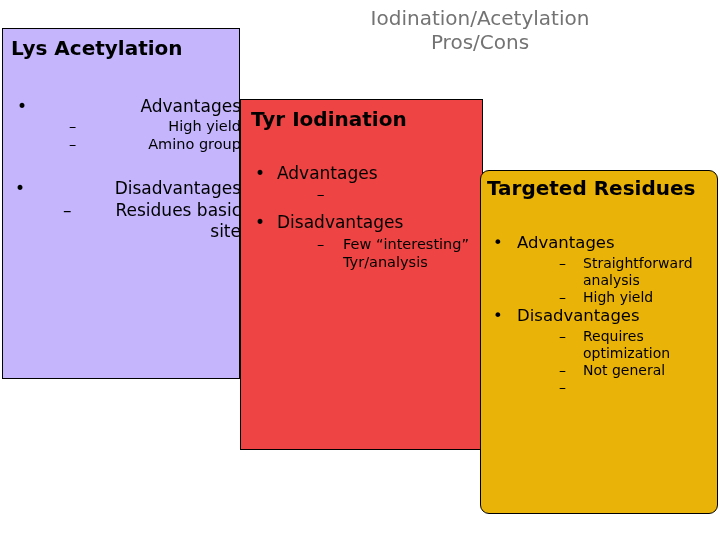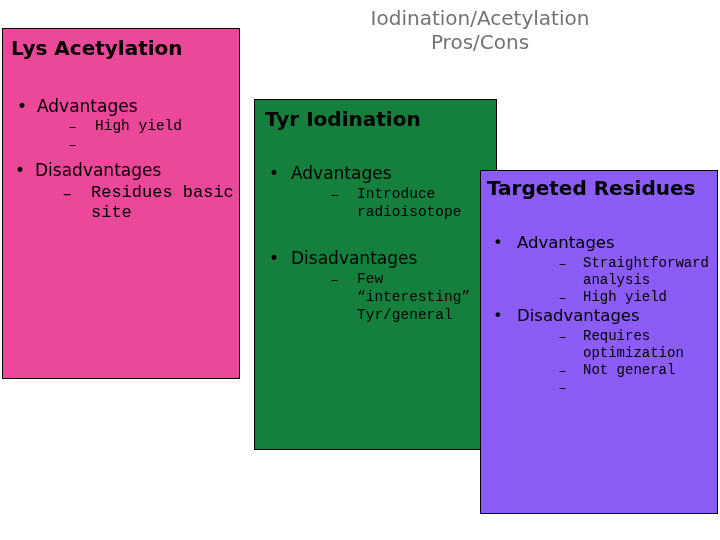--- a/index.html
+++ b/index.html
@@ -147,21 +147,20 @@
     font-size: 14px;
     line-height: 1.22;
   }
   li.b2 > .mark {
     position: absolute;
     left: 0;
     top: 0;
   }
   li.b2 > .txt {
     display: block;
-    font-family: Liberation Mono, monospace;
   }
 
   
   .panel-lys li.b1 { padding-left: 34px; font-size: 17px; }
   .panel-lys li.b1 > .mark { left: 14px; }
   .panel-lys ul.lvl2 { margin-top: 1px; }
   .panel-lys li.b2 { padding-left: 30px; font-size: 14.5px; margin-left: 28px; }
   .panel-lys li.b2 > .mark { left: 4px; }
   .panel-lys .gap { height: 24px; }
   .panel-lys li.b1.second { padding-left: 32px; }
@@ -186,36 +185,37 @@
   .panel-targeted li.b2 > .mark { left: 2px; }
 </style>
 </head>
 <body>
 
 <div class="slide">
 
   <div class="slide-title">Iodination/Acetylation
 Pros/Cons</div>
 
-  <div class="panel panel-lys" style="background: #ec4899; border-color: rgb(0, 0, 0);">
+  <div class="panel panel-lys" style="background: #c4b5fd; border-color: rgb(0, 0, 0); text-align: right;">
     <div class="panel-heading">Lys Acetylation</div>
 
     <div class="body">
       <ul class="lvl1">
 
         <li class="b1">
           <span class="mark">•</span>
           <span class="txt">Advantages</span>
           <ul class="lvl2">
             <li class="b2">
               <span class="mark">–</span>
               <span class="txt">High yield</span>
             </li>
             <li class="b2">
               <span class="mark">–</span>
+              <span class="txt">Amino group</span>
             </li>
           </ul>
         </li>
 
         <li class="gap"></li>
 
         <li class="b1 second">
           <span class="mark">•</span>
           <span class="txt">Disadvantages</span>
           <ul class="lvl2">
@@ -223,58 +223,57 @@
               <span class="mark">–</span>
               <span class="txt">Residues basic site</span>
             </li>
           </ul>
         </li>
 
       </ul>
     </div>
   </div>
 
-  <div class="panel panel-tyr" style="background: #15803d; border-color: rgb(0, 0, 0); margin-left: 14px;">
+  <div class="panel panel-tyr" style="background: #ef4444; border-color: rgb(0, 0, 0);">
     <div class="panel-heading">Tyr Iodination</div>
 
     <div class="body">
       <ul class="lvl1">
 
         <li class="b1">
           <span class="mark">•</span>
           <span class="txt">Advantages</span>
           <ul class="lvl2">
             <li class="b2">
               <span class="mark">–</span>
             </li>
             <li class="b2">
               <span class="mark">–</span>
-              <span class="txt">Introduce radioisotope</span>
             </li>
           </ul>
         </li>
 
         <li class="gap"></li>
 
         <li class="b1">
           <span class="mark">•</span>
           <span class="txt">Disadvantages</span>
           <ul class="lvl2">
             <li class="b2">
               <span class="mark">–</span>
-              <span class="txt">Few “interesting” Tyr/general</span>
+              <span class="txt">Few “interesting” Tyr/analysis</span>
             </li>
           </ul>
         </li>
 
       </ul>
     </div>
   </div>
 
-  <div class="panel panel-targeted" style="background: #8b5cf6; border-color: rgb(0, 0, 0);">
+  <div class="panel panel-targeted" style="background: #eab308; border-color: rgb(0, 0, 0); border-radius: 9px;">
     <div class="panel-heading">Targeted Residues</div>
 
     <div class="body">
       <ul class="lvl1">
 
         <li class="b1">
           <span class="mark">•</span>
           <span class="txt">Advantages</span>
           <ul class="lvl2">
             <li class="b2">

